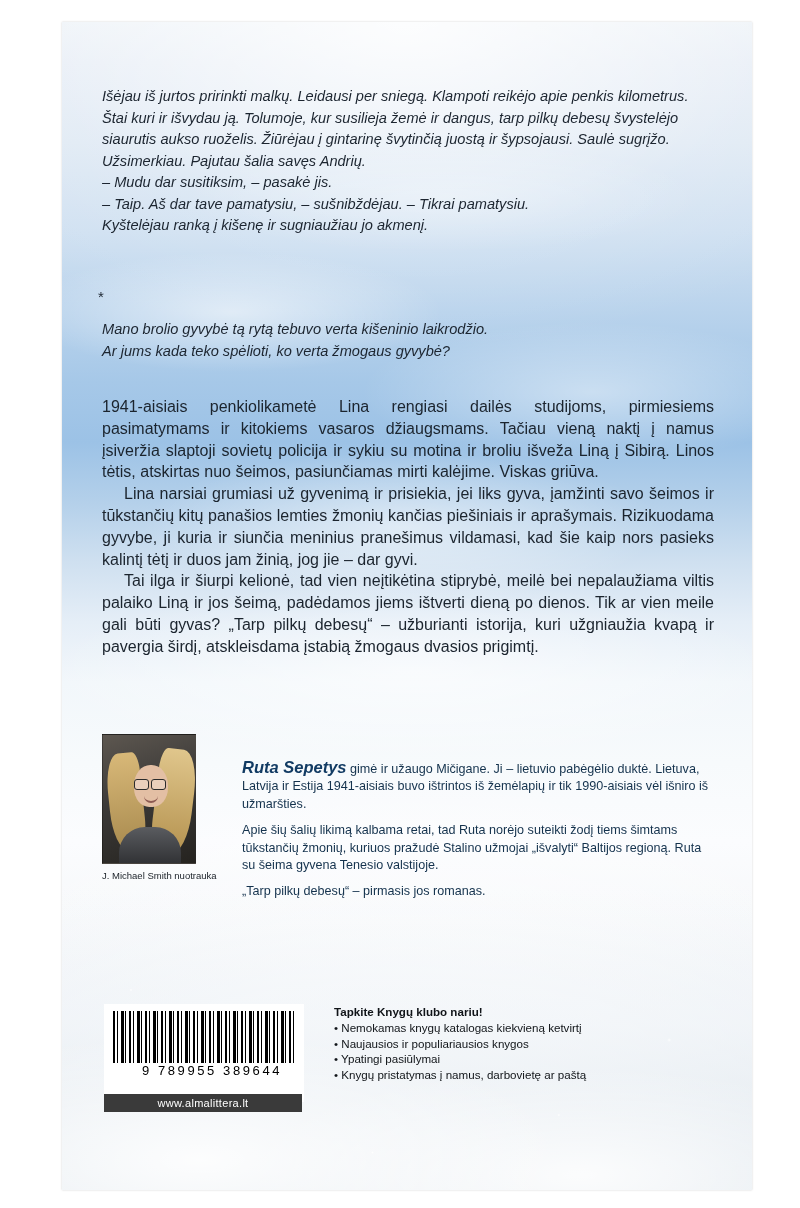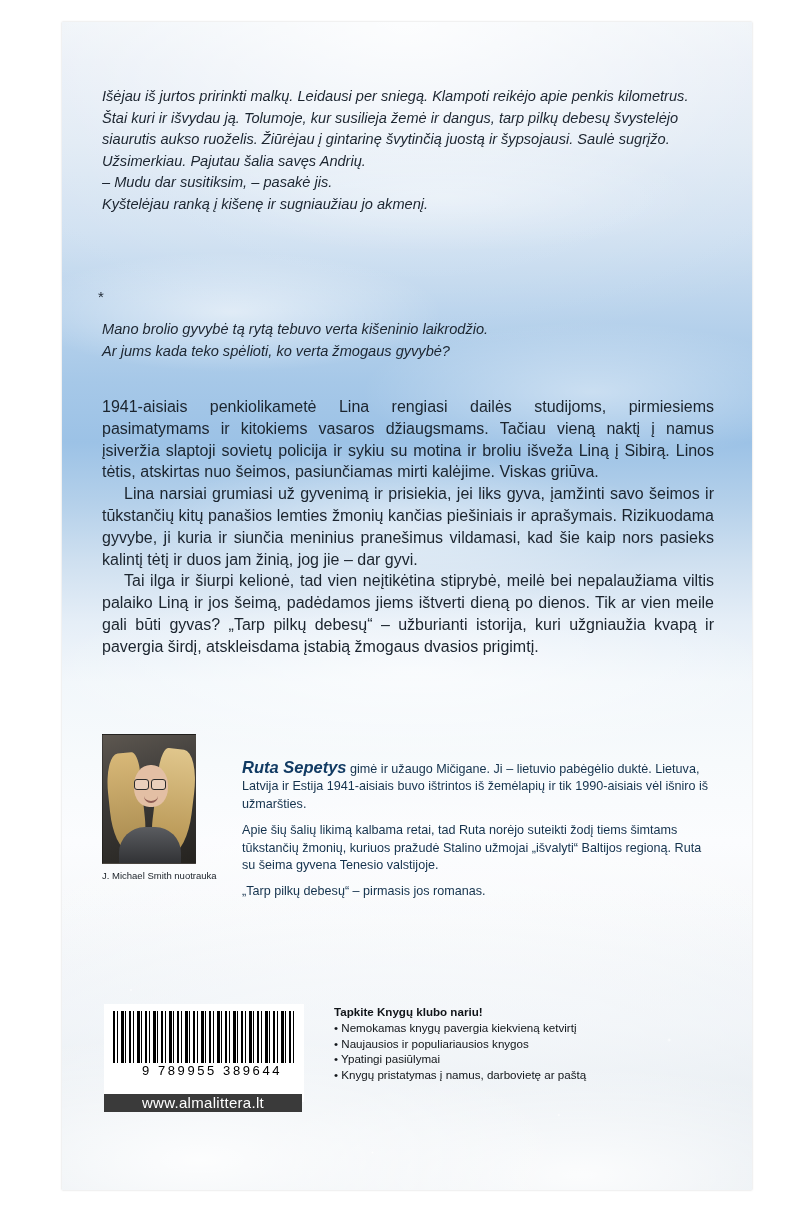--- a/index.html
+++ b/index.html
@@ -288,21 +288,21 @@
     color: #000;
   }
   .pub-url {
     position: absolute;
     left: 42px;
     top: 1072px;
     width: 198px;
     height: 18px;
     background: #3a3a3a;
     color: #ffffff;
-    font-size: 15px;
+    font-size: 11px;
     line-height: 18px;
     text-align: center;
     letter-spacing: 0.3px;
   }
 </style>
 </head>
 <body>
 
 <div id="page">
 
@@ -315,20 +315,21 @@
     <div class="cloud c4"></div>
     <div class="snow"></div>
     <div class="snow-speckle"></div>
 
     <div class="excerpt">
       <p>Išėjau iš jurtos pririnkti malkų. Leidausi per sniegą. Klampoti reikėjo apie penkis kilometrus.</p>
       <p>Štai kuri ir išvydau ją. Tolumoje, kur susilieja žemė ir dangus, tarp pilkų debesų švystelėjo</p>
       <p>siaurutis aukso ruoželis. Žiūrėjau į gintarinę švytinčią juostą ir šypsojausi. Saulė sugrįžo.</p>
       <p>Užsimerkiau. Pajutau šalia savęs Andrių.</p>
       <p>– Mudu dar susitiksim, – pasakė jis.</p>
+      <p>– Taip. Aš dar tave pamatysiu, – sušnibždėjau. – Tikrai pamatysiu.</p>
       <p>Kyštelėjau ranką į kišenę ir sugniaužiau jo akmenį.</p>
     </div>
 
     <div class="star">*</div>
 
     <div class="excerpt2">
       <p>Mano brolio gyvybė tą rytą tebuvo verta kišeninio laikrodžio.</p>
       <p>Ar jums kada teko spėlioti, ko verta žmogaus gyvybė?</p>
     </div>
 
@@ -354,21 +355,21 @@
         <p><span class="author-name">Ruta Sepetys</span> <span>gimė ir užaugo Mičigane. Ji – lietuvio pabėgėlio duktė. Lietuva, Latvija ir Estija 1941-aisiais buvo ištrintos iš žemėlapių ir tik 1990-aisiais vėl išniro iš užmaršties.</span></p>
         <p>Apie šių šalių likimą kalbama retai, tad Ruta norėjo suteikti žodį tiems šimtams tūkstančių žmonių, kuriuos pražudė Stalino užmojai „išvalyti“ Baltijos regioną. Ruta su šeima gyvena Tenesio valstijoje.</p>
         <p>„Tarp pilkų debesų“ – pirmasis jos romanas.</p>
       </div>
     </div>
 
 
     <div class="club">
       <div class="club-title">Tapkite Knygų klubo nariu!</div>
       <ul>
-        <li>Nemokamas knygų pavergia kiekvieną ketvirtį</li>
+        <li>Nemokamas knygų katalogas kiekvieną ketvirtį</li>
         <li>Naujausios ir populiariausios knygos</li>
         <li>Ypatingi pasiūlymai</li>
         <li>Knygų pristatymas į namus, darbovietę ar paštą</li>
       </ul>
     </div>
 
     <div class="barcode-wrap">
       <div class="barcode-bars"></div>
       <div class="barcode-digits">9 789955 389644</div>
     </div>

